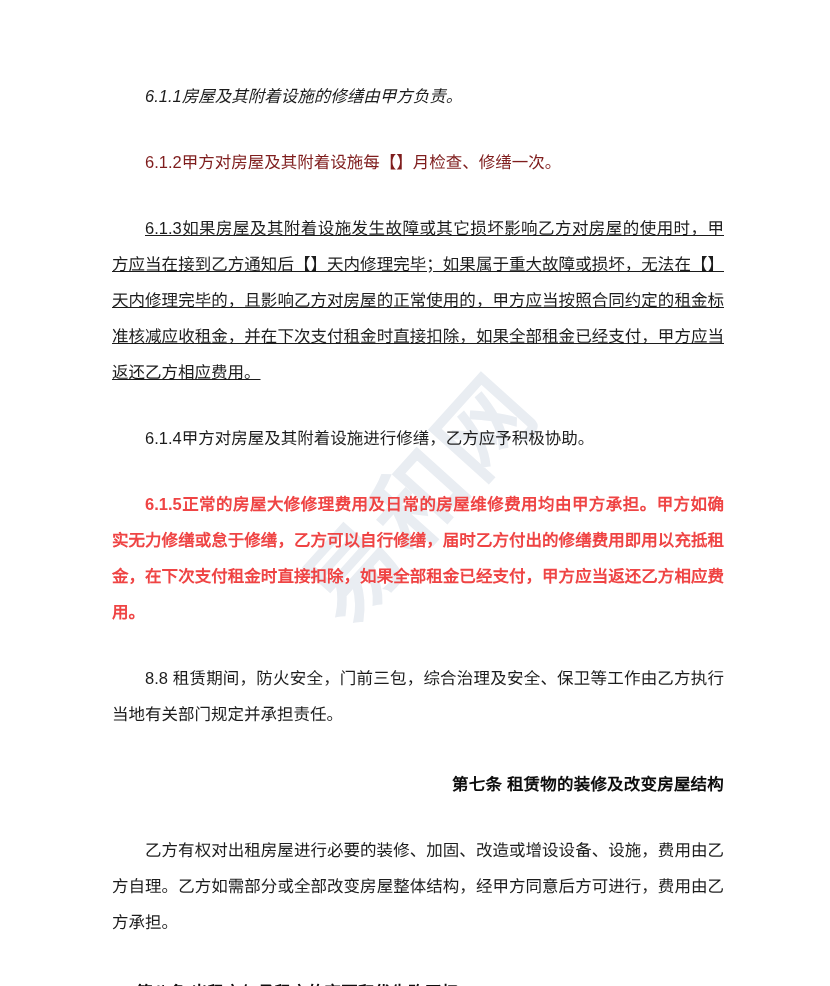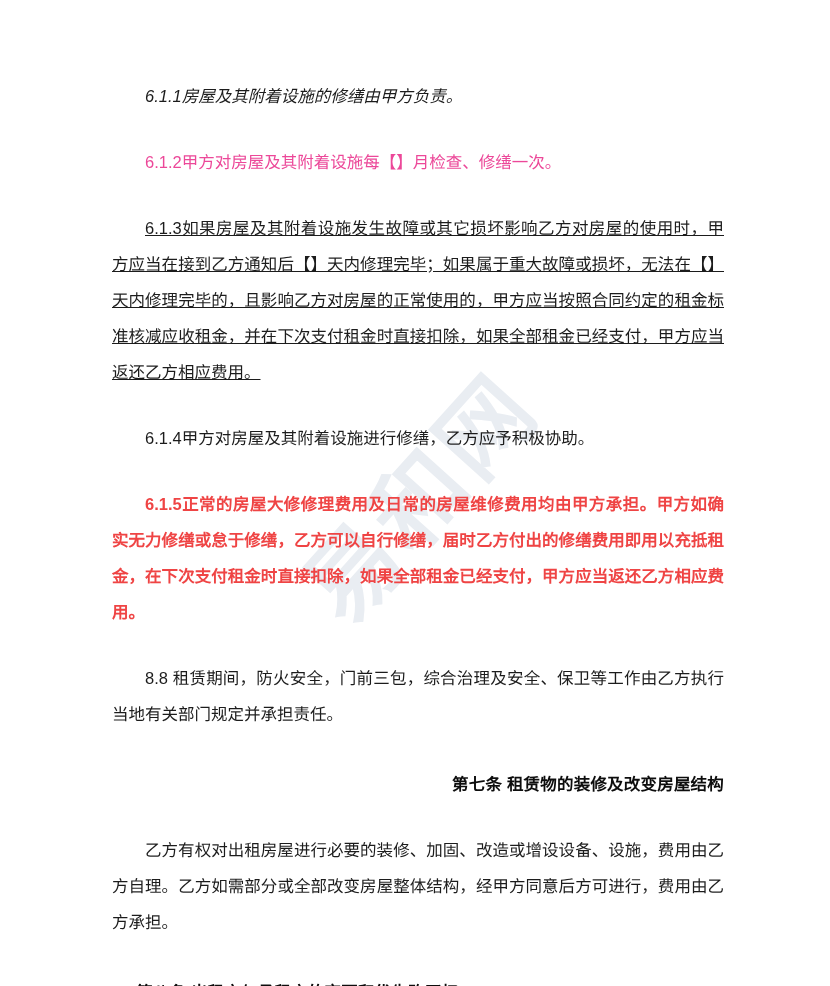--- a/index.html
+++ b/index.html
@@ -84,21 +84,21 @@
 
 <div id="page" style="background: rgb(255, 255, 255); width: 830px; height: 986px;">
 
   <div id="watermark-layer">
     <div class="watermark-text" style="color: rgb(233, 237, 242); transform: translate(-50%, -50%) rotate(-48deg);">易和网</div>
   </div>
 
   <div id="content">
 
   <p class="para" style="color: rgb(28, 28, 28); font-style: italic;">6.1.1房屋及其附着设施的修缮由甲方负责。</p>
-      <p class="para" style="color: #ec4899;">6.1.2甲方对房屋及其附着设施每【】月检查、修缮一次。</p>
+      <p class="para" style="color: #7f1d1d;">6.1.2甲方对房屋及其附着设施每【】月检查、修缮一次。</p>
       <p class="para" style="color: rgb(28, 28, 28); text-decoration: underline;">6.1.3如果房屋及其附着设施发生故障或其它损坏影响乙方对房屋的使用时，甲方应当在接到乙方通知后【】天内修理完毕；如果属于重大故障或损坏，无法在【】天内修理完毕的，且影响乙方对房屋的正常使用的，甲方应当按照合同约定的租金标准核减应收租金，并在下次支付租金时直接扣除，如果全部租金已经支付，甲方应当返还乙方相应费用。</p>
       <p class="para" style="color: rgb(28, 28, 28);">6.1.4甲方对房屋及其附着设施进行修缮，乙方应予积极协助。</p>
       <p class="para" style="color: #ef4444; font-weight: bold;">6.1.5正常的房屋大修修理费用及日常的房屋维修费用均由甲方承担。甲方如确实无力修缮或怠于修缮，乙方可以自行修缮，届时乙方付出的修缮费用即用以充抵租金，在下次支付租金时直接扣除，如果全部租金已经支付，甲方应当返还乙方相应费用。</p>
       <p class="para" style="color: rgb(28, 28, 28);">8.8 租赁期间，防火安全，门前三包，综合治理及安全、保卫等工作由乙方执行当地有关部门规定并承担责任。</p>
       <p class="heading spacer-before-heading" style="color: rgb(13, 13, 13); text-align: right;">第七条 租赁物的装修及改变房屋结构</p>
       <p class="para" style="color: rgb(28, 28, 28);">乙方有权对出租房屋进行必要的装修、加固、改造或增设设备、设施，费用由乙方自理。乙方如需部分或全部改变房屋整体结构，经甲方同意后方可进行，费用由乙方承担。</p>
       <p class="heading spacer-before-heading" style="color: rgb(13, 13, 13);">第八条 出租方与承租方的变更和优先购买权</p>
     </div>
 
 </div>

